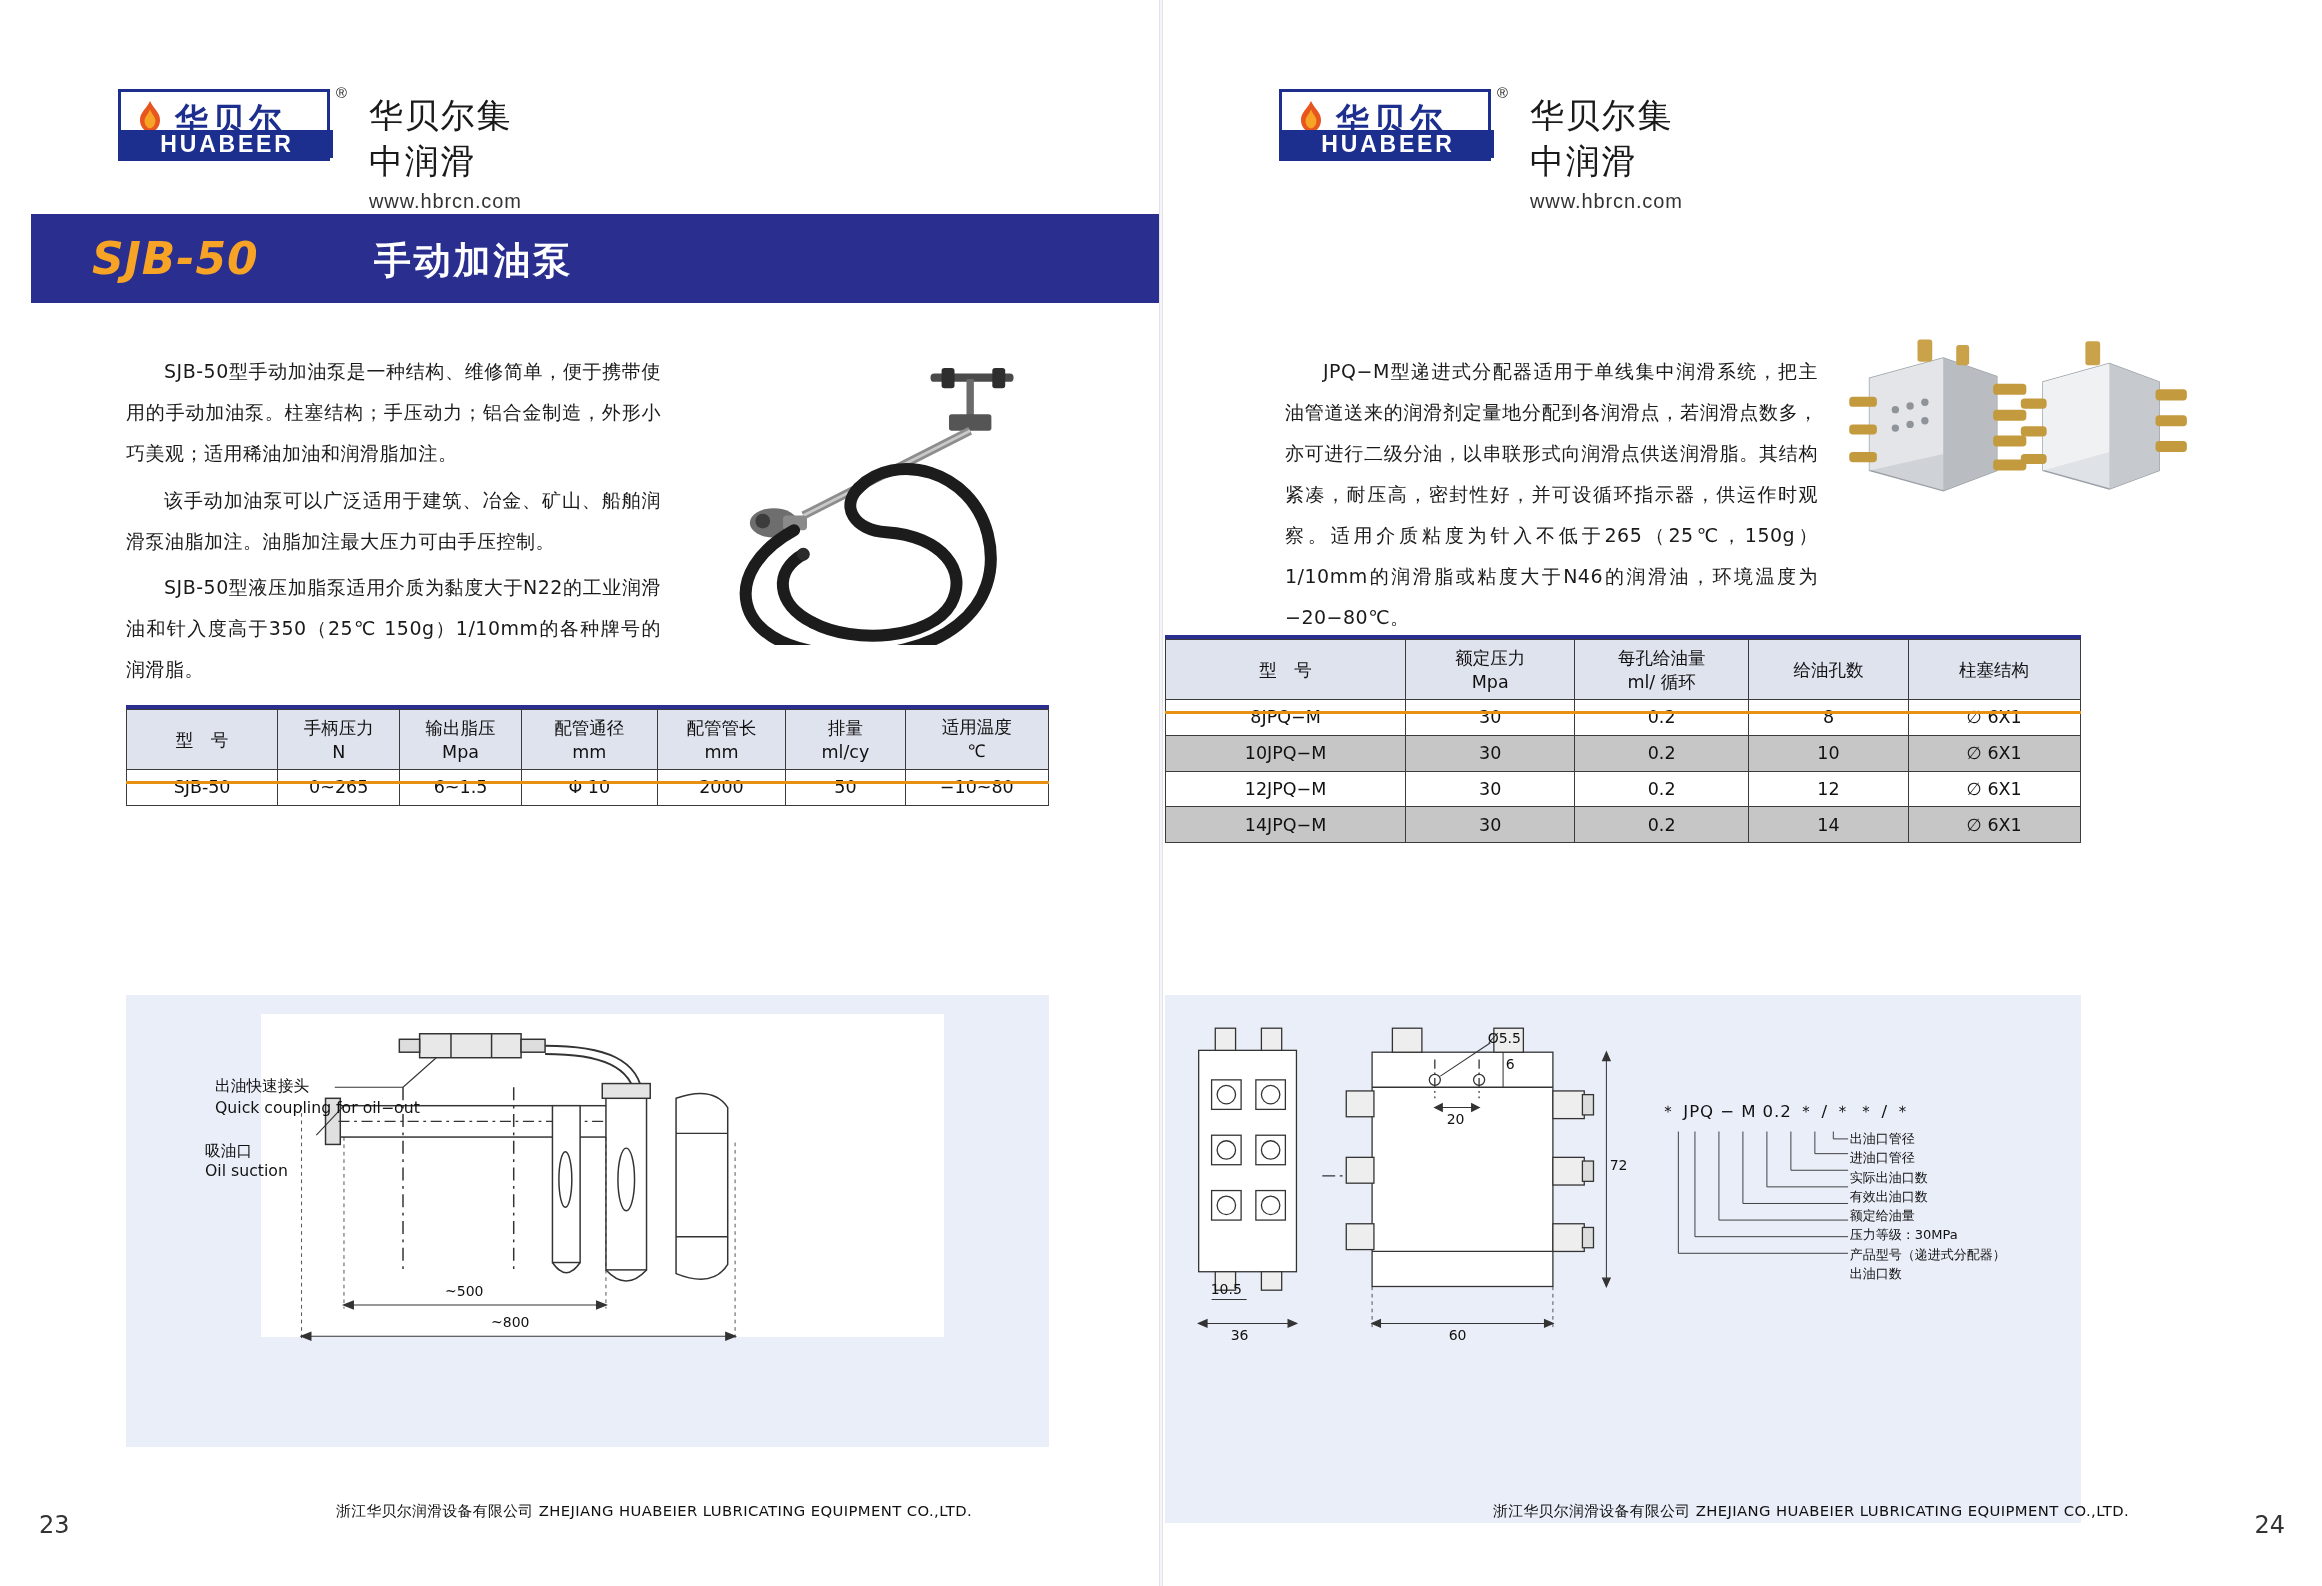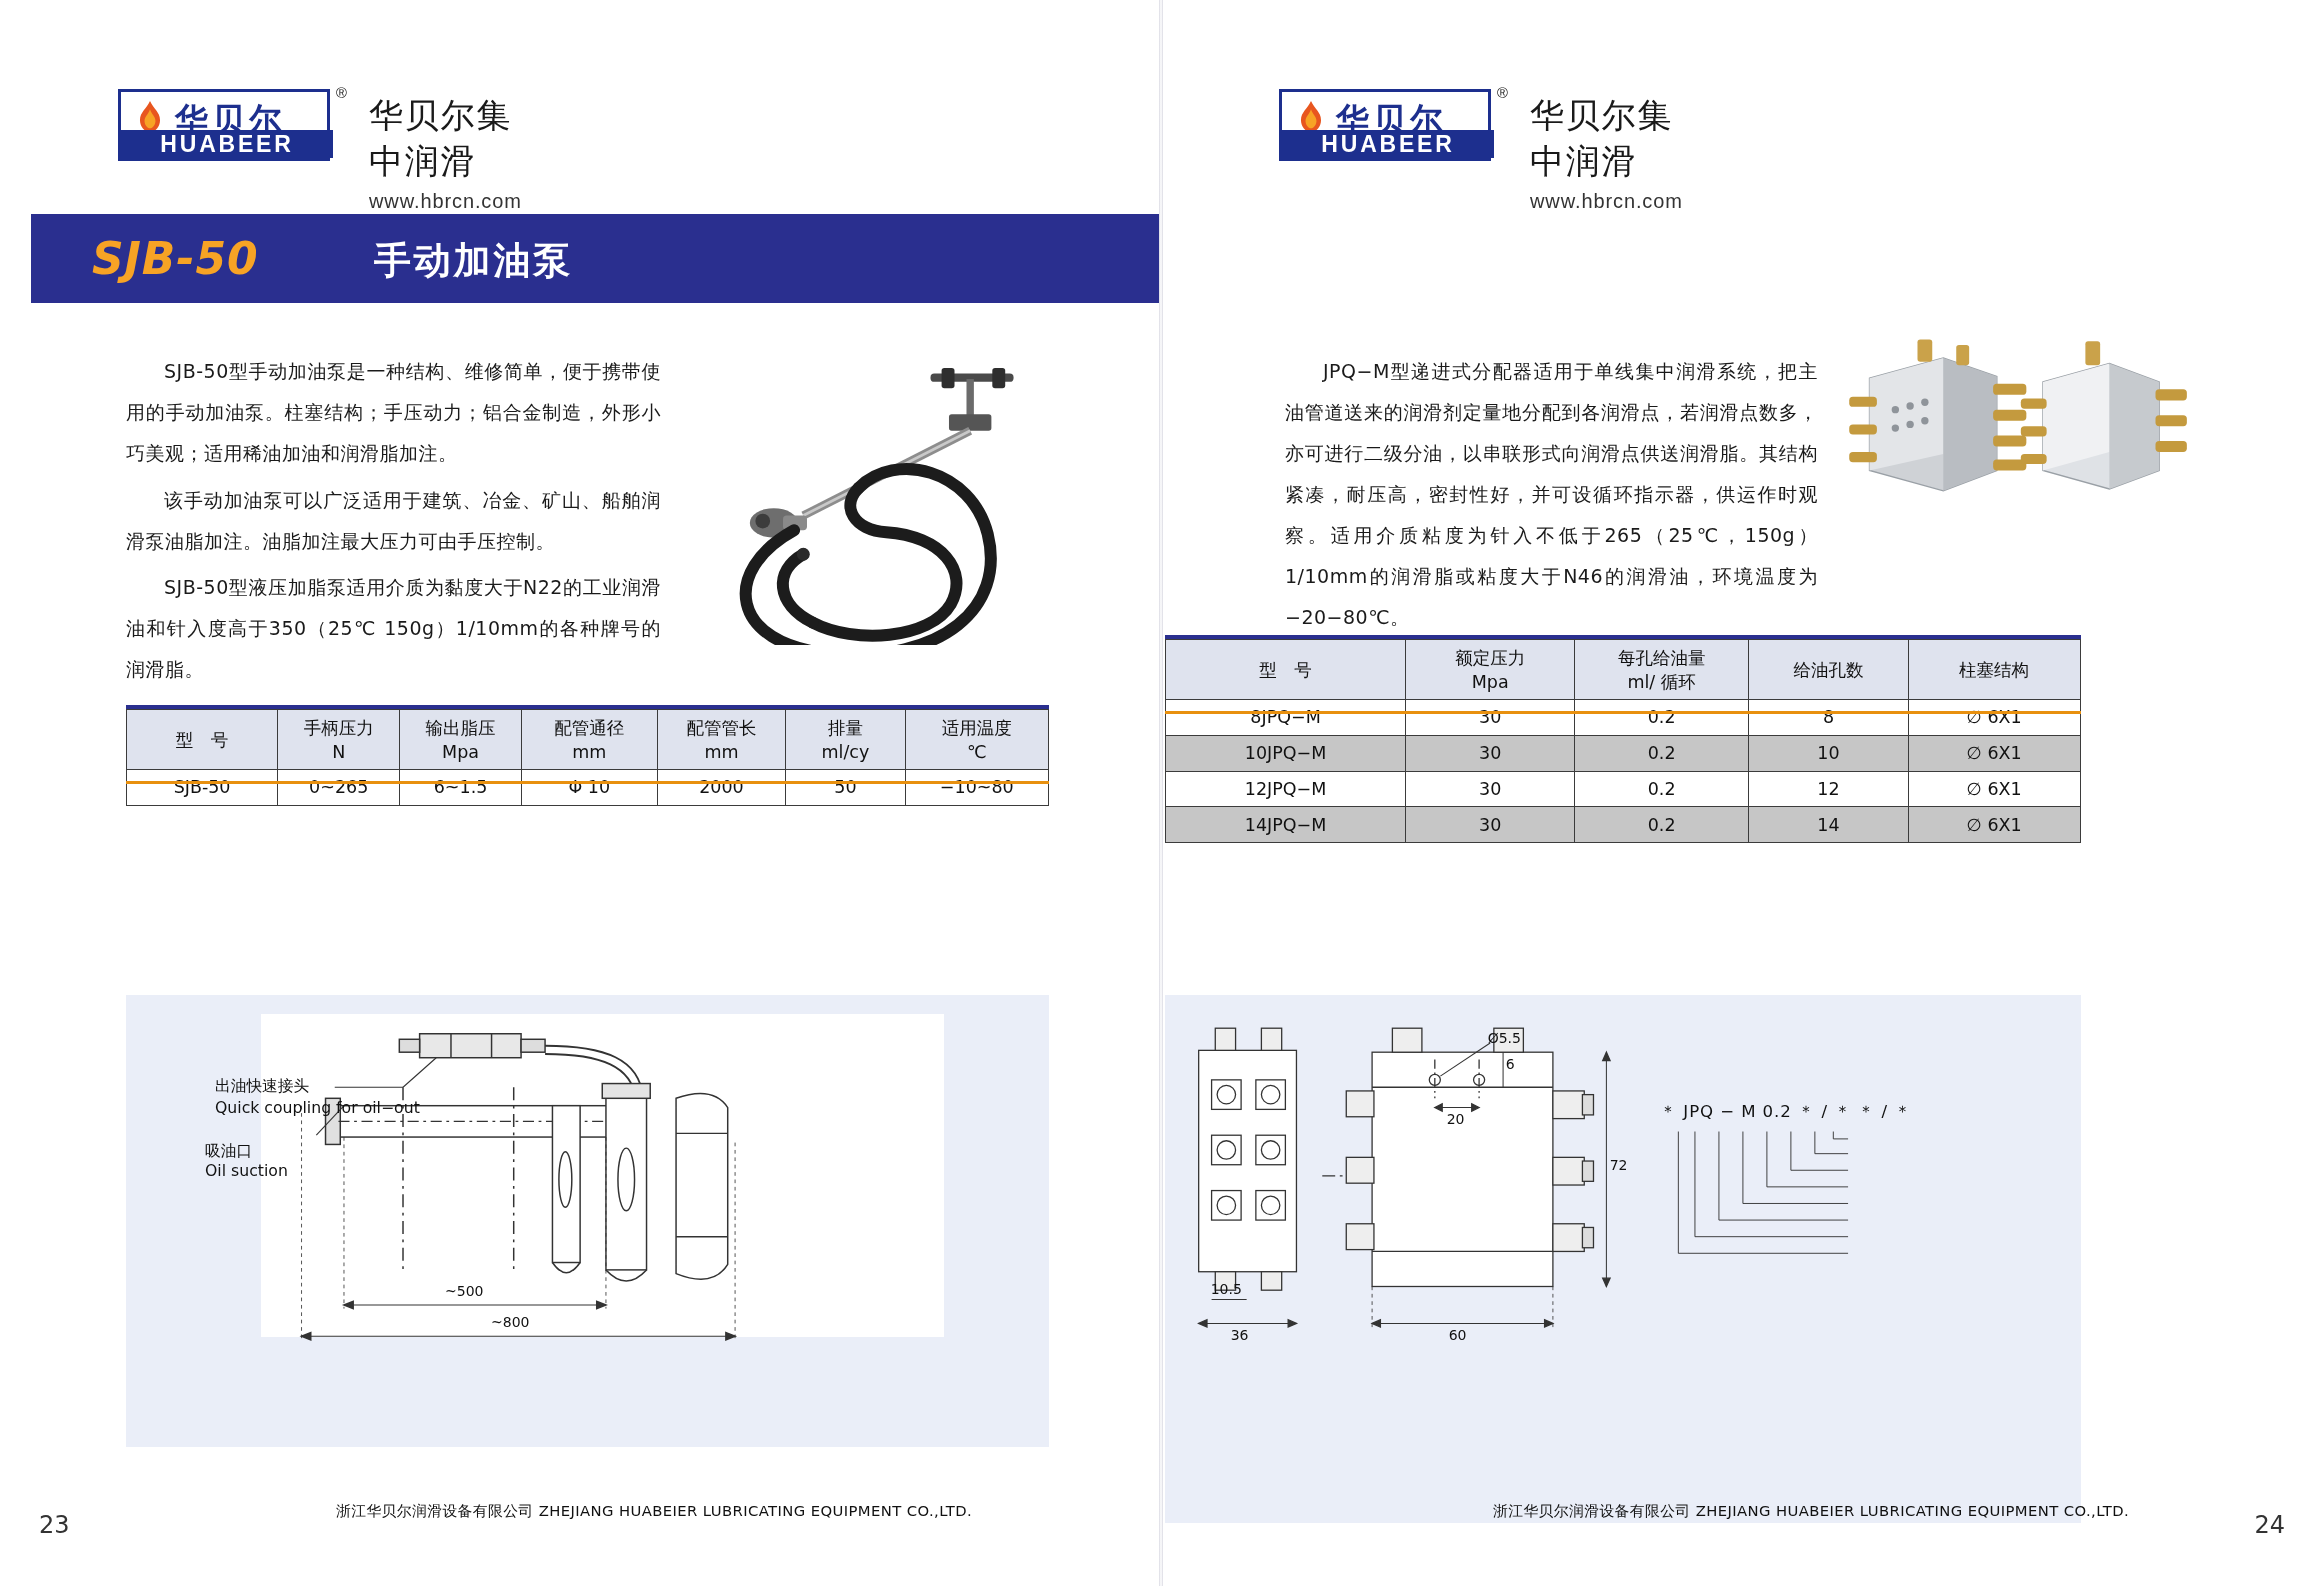--- a/index.html
+++ b/index.html
@@ -133,21 +133,21 @@
       <div class="tbl-topline" style="left:0;top:-3.7px;width:923px;"></div>
       <table class="tbl" id="tbl-left" style="width:923px;">
         <thead>
             <tr>
               <th style="width: 155px;">型　号</th>
               <th style="width: 120px;">手柄压力<br>N</th>
               <th style="width: 120px;">输出脂压<br>Mpa</th>
               <th style="width: 138px;">配管通径<br>mm</th>
               <th style="width: 129px;">配管管长<br>mm</th>
               <th style="width: 118px;">排量<br>ml/cy</th>
-              <th style="width: 142px;">适用温度<br>℃</th>
+              <th style="width: 142px; font-family: Liberation Mono, monospace;">适用温度<br>℃</th>
             </tr>
           </thead>
         <tbody>
             <tr>
               <td>SJB-50</td>
               <td>0~265</td>
               <td>6~1.5</td>
               <td>Φ 10</td>
               <td>2000</td>
               <td>50</td>
@@ -431,20 +431,30 @@
         </g>
       </svg>
       <div class="dim" style="left:323px;top:35px;">Ø5.5</div>
       <div class="dim" style="left:282px;top:116px;">20</div>
       <div class="dim" style="left:341px;top:61px;">6</div>
       <div class="dim" style="left:445px;top:162px;">72</div>
       <div class="dim" style="left:46px;top:286px;">10.5</div>
       <div class="dim" style="left:66px;top:332px;">36</div>
       <div class="dim" style="left:284px;top:332px;">60</div>
       <div class="lbl" style="left:495px;top:107px;font-size:16.6px;letter-spacing:0.9px;">＊ JPQ − M 0.2 ＊ / ＊ ＊ / ＊</div>
+      <div id="legend-list" style="position:absolute;left:685px;top:135px;">
+          <div class="lbl-sm" style="position: relative; margin-bottom: 1.8px;">出油口管径</div>
+          <div class="lbl-sm" style="position: relative; margin-bottom: 1.8px;">进油口管径</div>
+          <div class="lbl-sm" style="position: relative; margin-bottom: 1.8px;">实际出油口数</div>
+          <div class="lbl-sm" style="position: relative; margin-bottom: 1.8px;">有效出油口数</div>
+          <div class="lbl-sm" style="position: relative; margin-bottom: 1.8px;">额定给油量</div>
+          <div class="lbl-sm" style="position: relative; margin-bottom: 1.8px;">压力等级：30MPa</div>
+          <div class="lbl-sm" style="position: relative; margin-bottom: 1.8px;">产品型号（递进式分配器）</div>
+          <div class="lbl-sm" style="position: relative; margin-bottom: 1.8px;">出油口数</div>
+        </div>
     </div>
 
     <div class="footer" style="left:332px;">浙江华贝尔润滑设备有限公司  ZHEJIANG HUABEIER LUBRICATING EQUIPMENT CO.,LTD.</div>
     <div class="pageno" style="right:37px;">24</div>
   </div>
 
   <div class="gutter"></div>
 </div>
 
 

